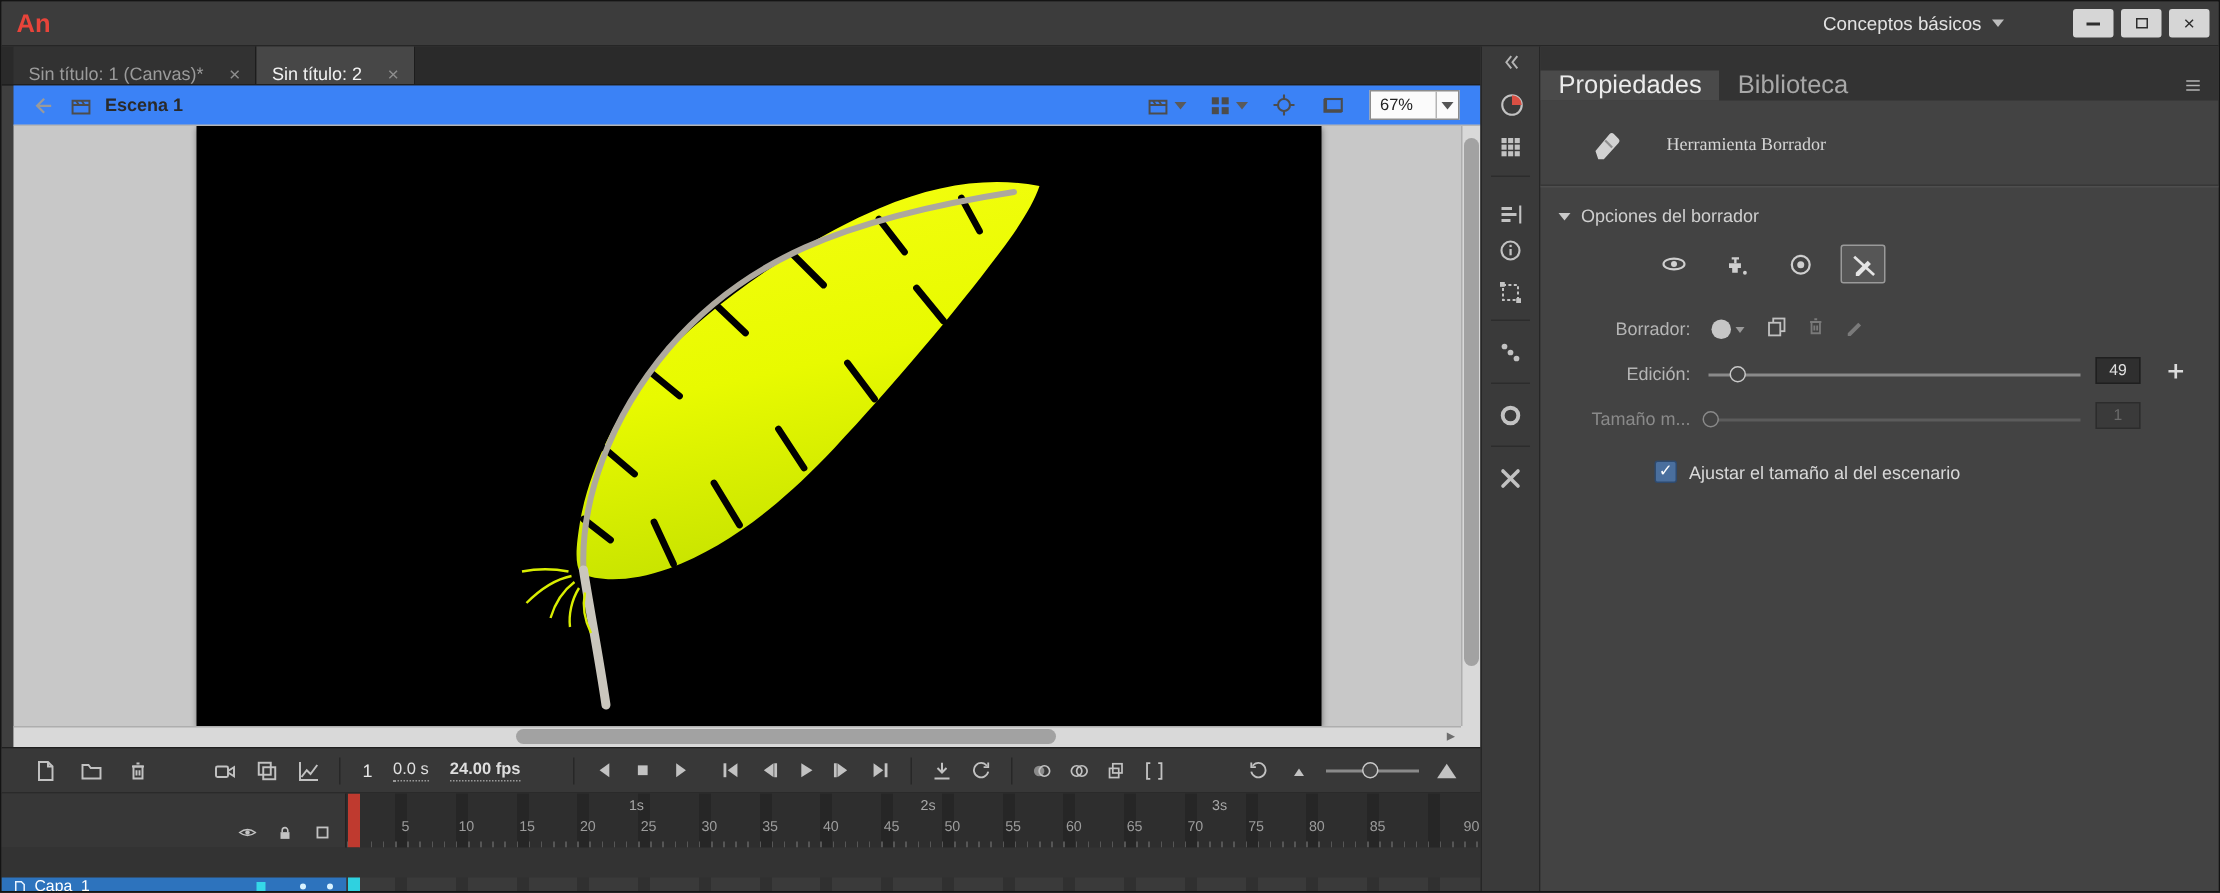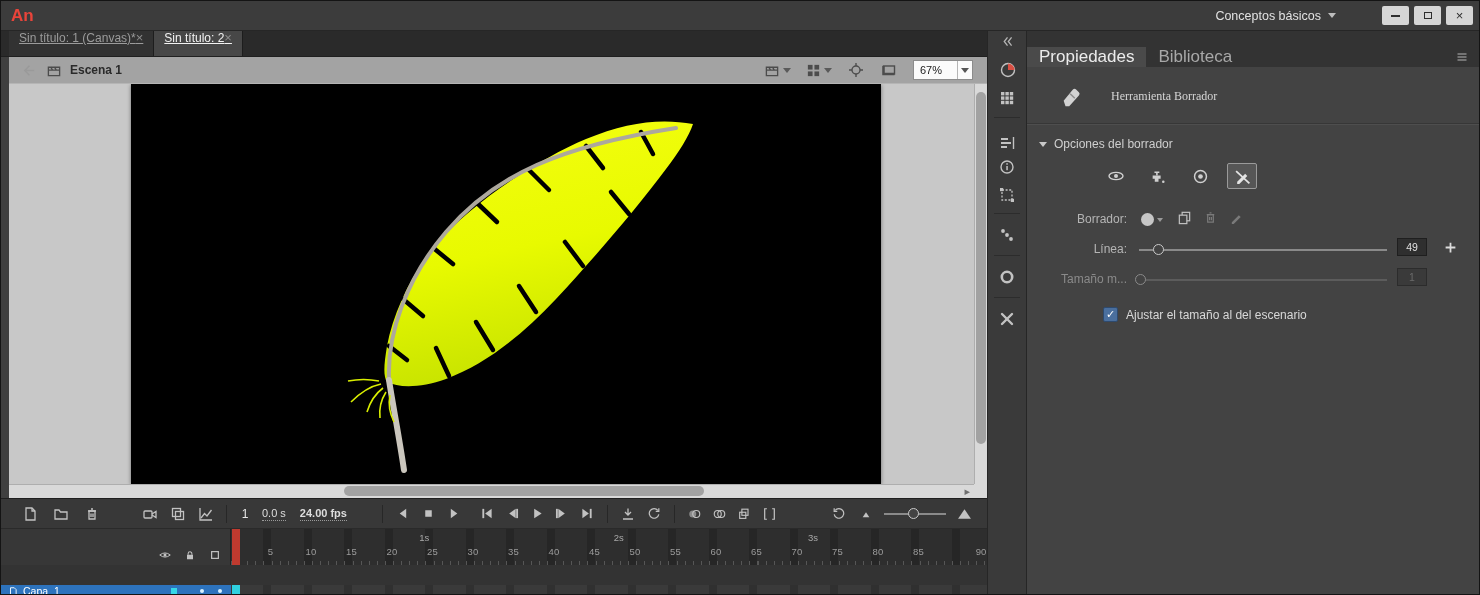--- a/index.html
+++ b/index.html
@@ -11,26 +11,26 @@
   
   .menubar{left:0;top:0;width:1480px;height:30px;background:#3c3c3c;border-bottom:1px solid #262626;display:flex;align-items:center;padding-left:10px;box-sizing:border-box;}
   .logo{color:#e8443a;font-weight:bold;font-size:17px;margin-right:14px;}
   .menu-item{color:#e2e2e2;font-size:12.5px;padding:0 13px;line-height:29px;cursor:default;}
   .workspace{margin-left:auto;color:#e2e2e2;font-size:12.5px;display:flex;align-items:center;gap:7px;margin-right:46px;}
   .chev{width:0;height:0;border-left:4px solid transparent;border-right:4px solid transparent;border-top:5px solid #bdbdbd;}
   .winbtns{display:flex;gap:5px;margin-right:8px;}
   .winbtn{width:27px;height:19px;background:#d6d6d6;border-radius:2px;display:flex;align-items:center;justify-content:center;}
   
   .tabbar{left:0;top:30px;width:986px;height:26px;background:#2a2a2a;display:flex;align-items:stretch;padding-left:8px;box-sizing:border-box;border-bottom:1px solid #1f1f1f;}
-  .doctab{display:flex;align-items:flex-start;padding:0 10px;font-size:12px;border-right:1px solid #1d1d1d;gap:0;text-decoration:underline;}
+  .doctab{display:flex;align-items:flex-end;padding:0 10px;font-size:12px;border-right:1px solid #1d1d1d;gap:17px;}
   .doctab.inactive{background:#323232;color:#9b9b9b;}
   .doctab.active{background:#474747;color:#f2f2f2;}
   .tabclose{color:#8d8d8d;font-size:13px;line-height:1;}
   
-  .scenebar{left:8px;top:56px;width:978px;height:27px;background:#a3a3a3;border-bottom:1px solid #b5b5b5;display:flex;align-items:center;padding:0 10px;box-sizing:border-box;}
+  .scenebar{left:8px;top:56px;width:978px;height:27px;background:#3b82f6;border-bottom:1px solid #b5b5b5;display:flex;align-items:center;padding:0 10px;box-sizing:border-box;}
   .scene-name{font-size:12px;font-weight:bold;color:#2a2a2a;margin-left:7px;}
   .sceneicons{margin-left:auto;display:flex;align-items:center;gap:15px;margin-right:4px;}
   .zoombox{width:58px;height:18px;background:#fbfbfb;border:1px solid #8c8c8c;display:flex;align-items:center;font-size:11px;color:#222;}
   .zoombox span.val{flex:1;padding-left:6px;}
   .zoombox .zchev{border-left:1px solid #b5b5b5;height:100%;width:14px;display:flex;align-items:center;justify-content:center;}
   
   .canvas{left:8px;top:83px;width:978px;height:414px;background:#c8c8c8;overflow:hidden;}
   .stage{position:absolute;left:122px;top:0;width:750px;height:400px;background:#000;box-shadow:0 1px 4px rgba(0,0,0,.45);}
   .vsb{position:absolute;right:0;top:0;width:13px;height:400px;background:#d9d9d9;border-left:1px solid #aeaeae;box-sizing:border-box;}
   .vsb .thumb{position:absolute;left:1px;top:8px;width:10px;height:352px;background:#a2a2a2;border-radius:5px;}
@@ -588,21 +588,21 @@
           </svg>
       </span>
       <span class="ti" style="margin-left:8px;">
         <svg width="15" height="15" viewBox="0 0 16 16">
             <path d="M3,13 L10.5,5.5 l2,2 L5,15 H3 Z" fill="#7a7a7a"></path>
           </svg>
       </span>
     </div>
 
     <div class="prow">
-      <span class="plabel">Línea:</span>
+      <span class="plabel">Edición:</span>
       <span class="slider" style="width:248px;margin-left:12px;">
         <span class="strack"></span>
         <span class="sthumb" style="left:14px;"></span>
       </span>
       <span class="valbox" style="margin-left:10px;">49</span>
       <span class="ti" style="margin-left:14px;">
         <svg width="13" height="13" viewBox="0 0 16 16" stroke="#dcdcdc" stroke-width="2.2">
             <path d="M8,2 v12 M2,8 h12"></path>
           </svg>
       </span>

